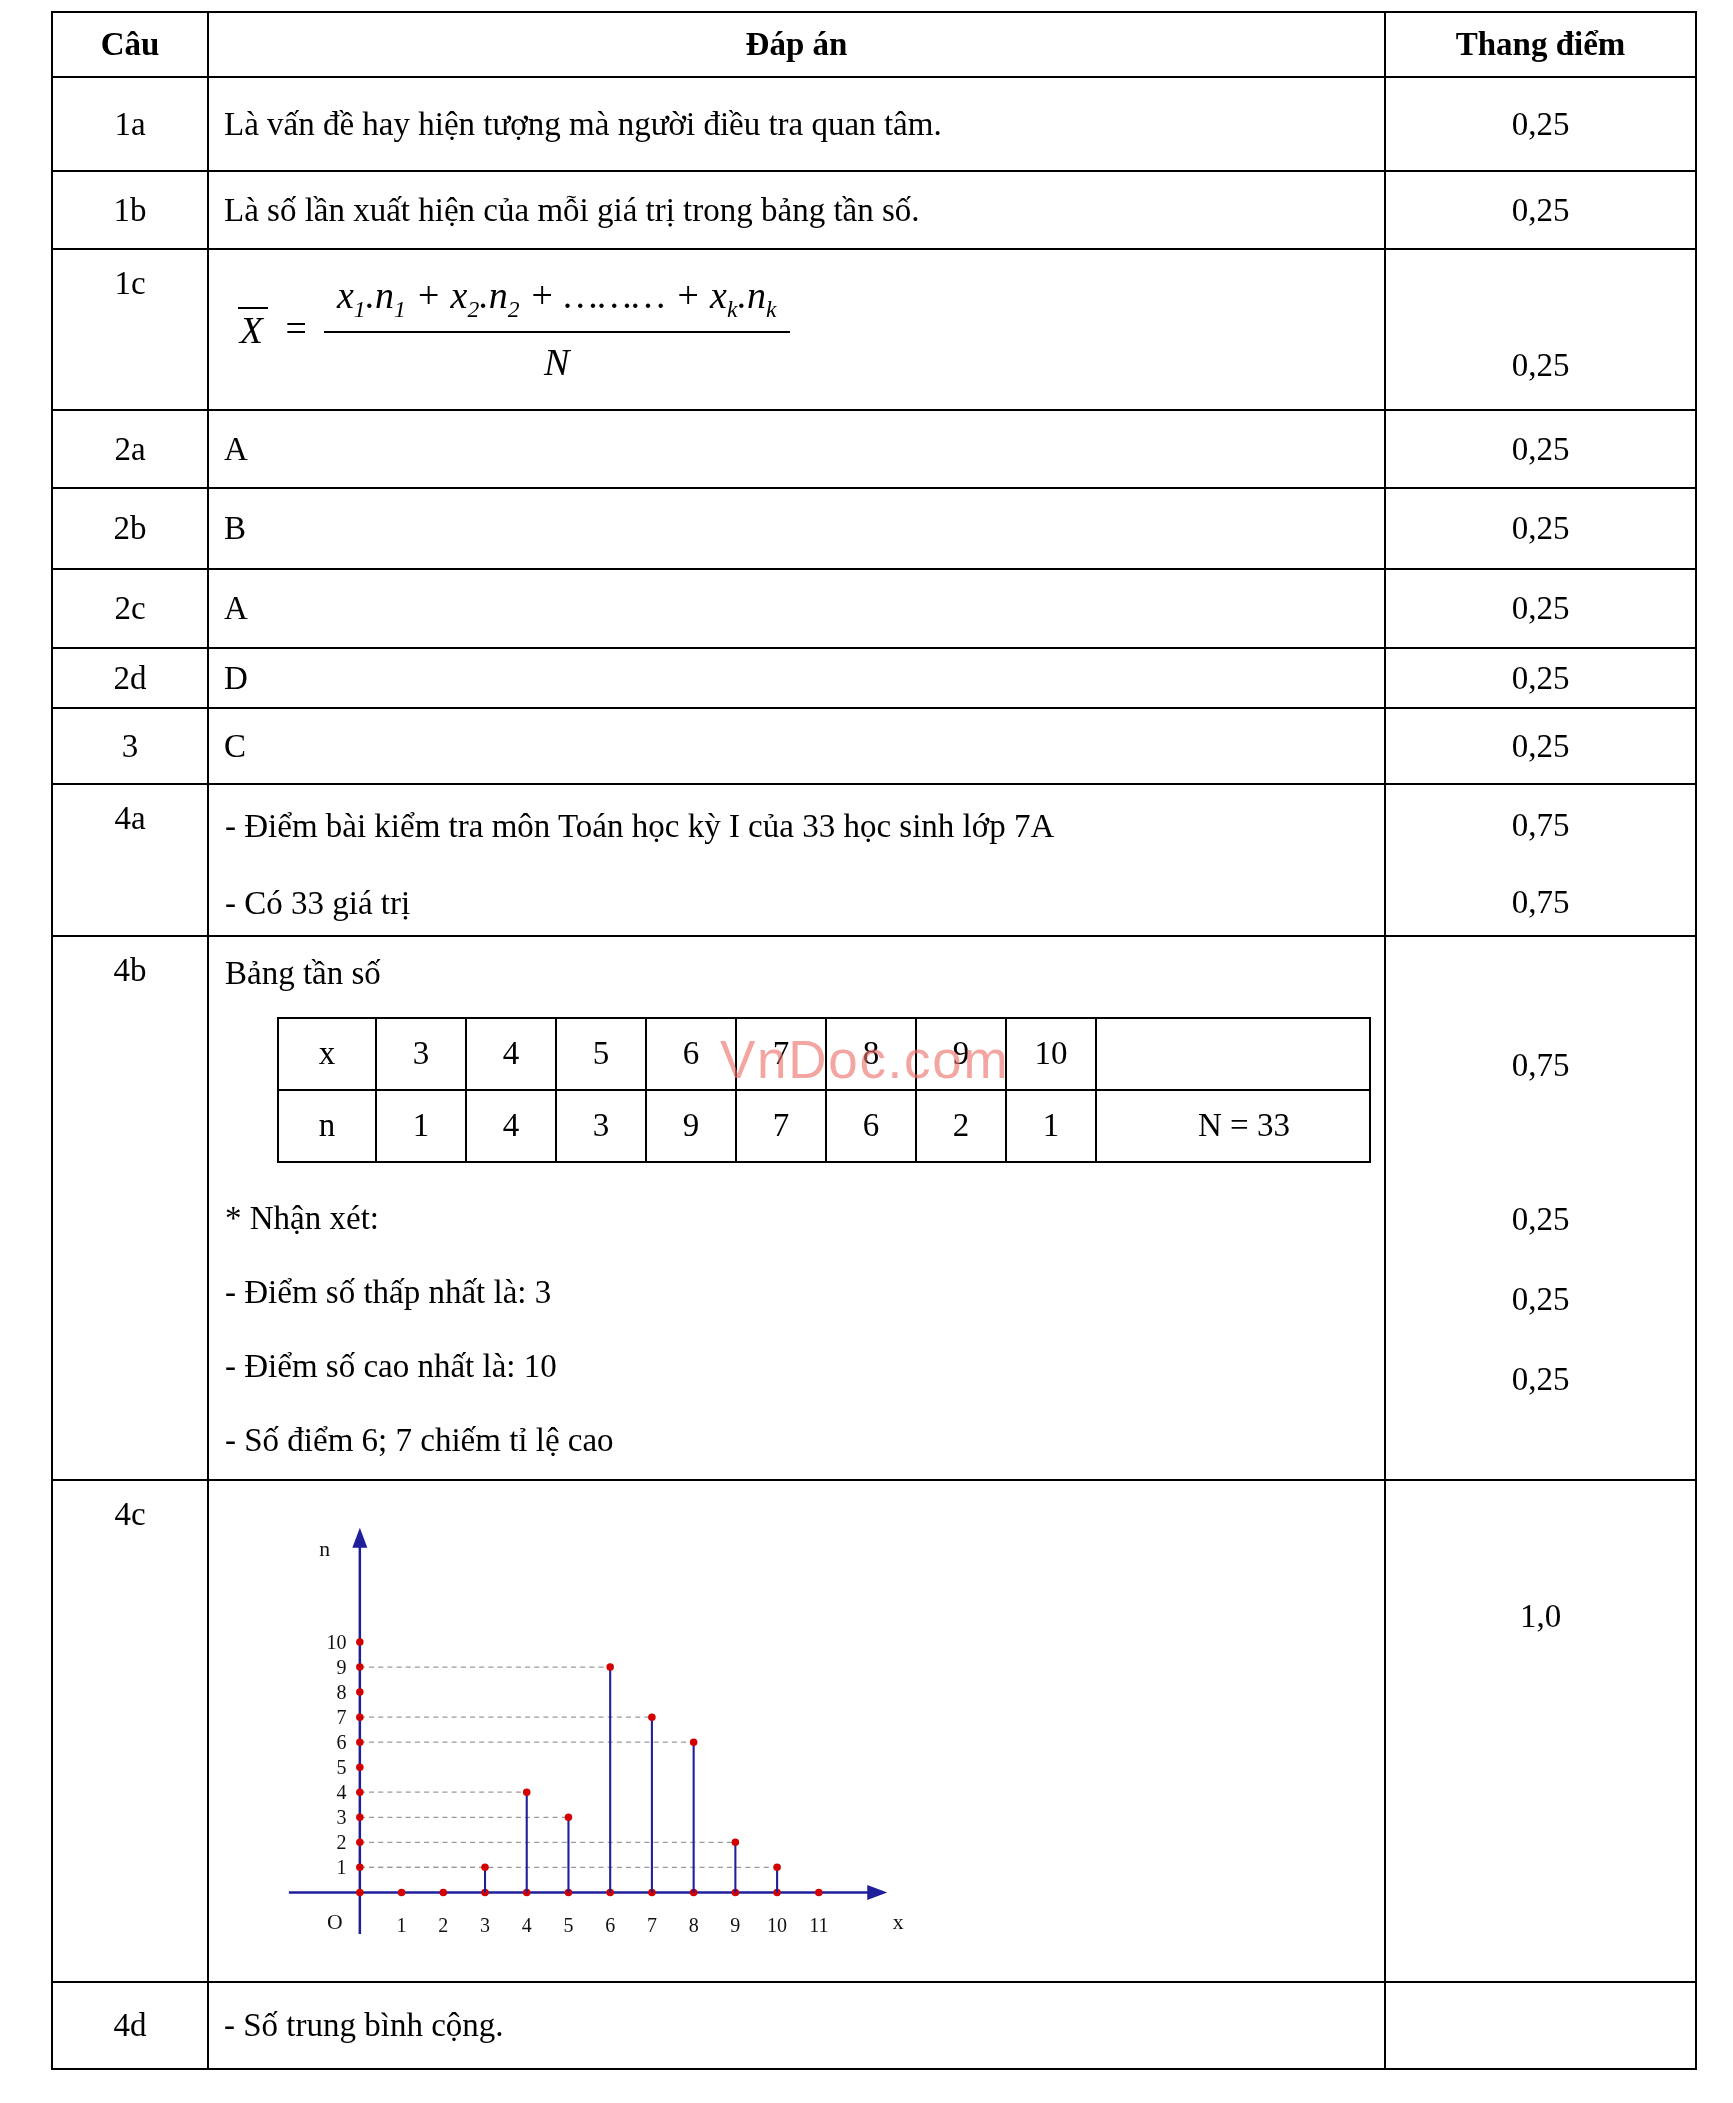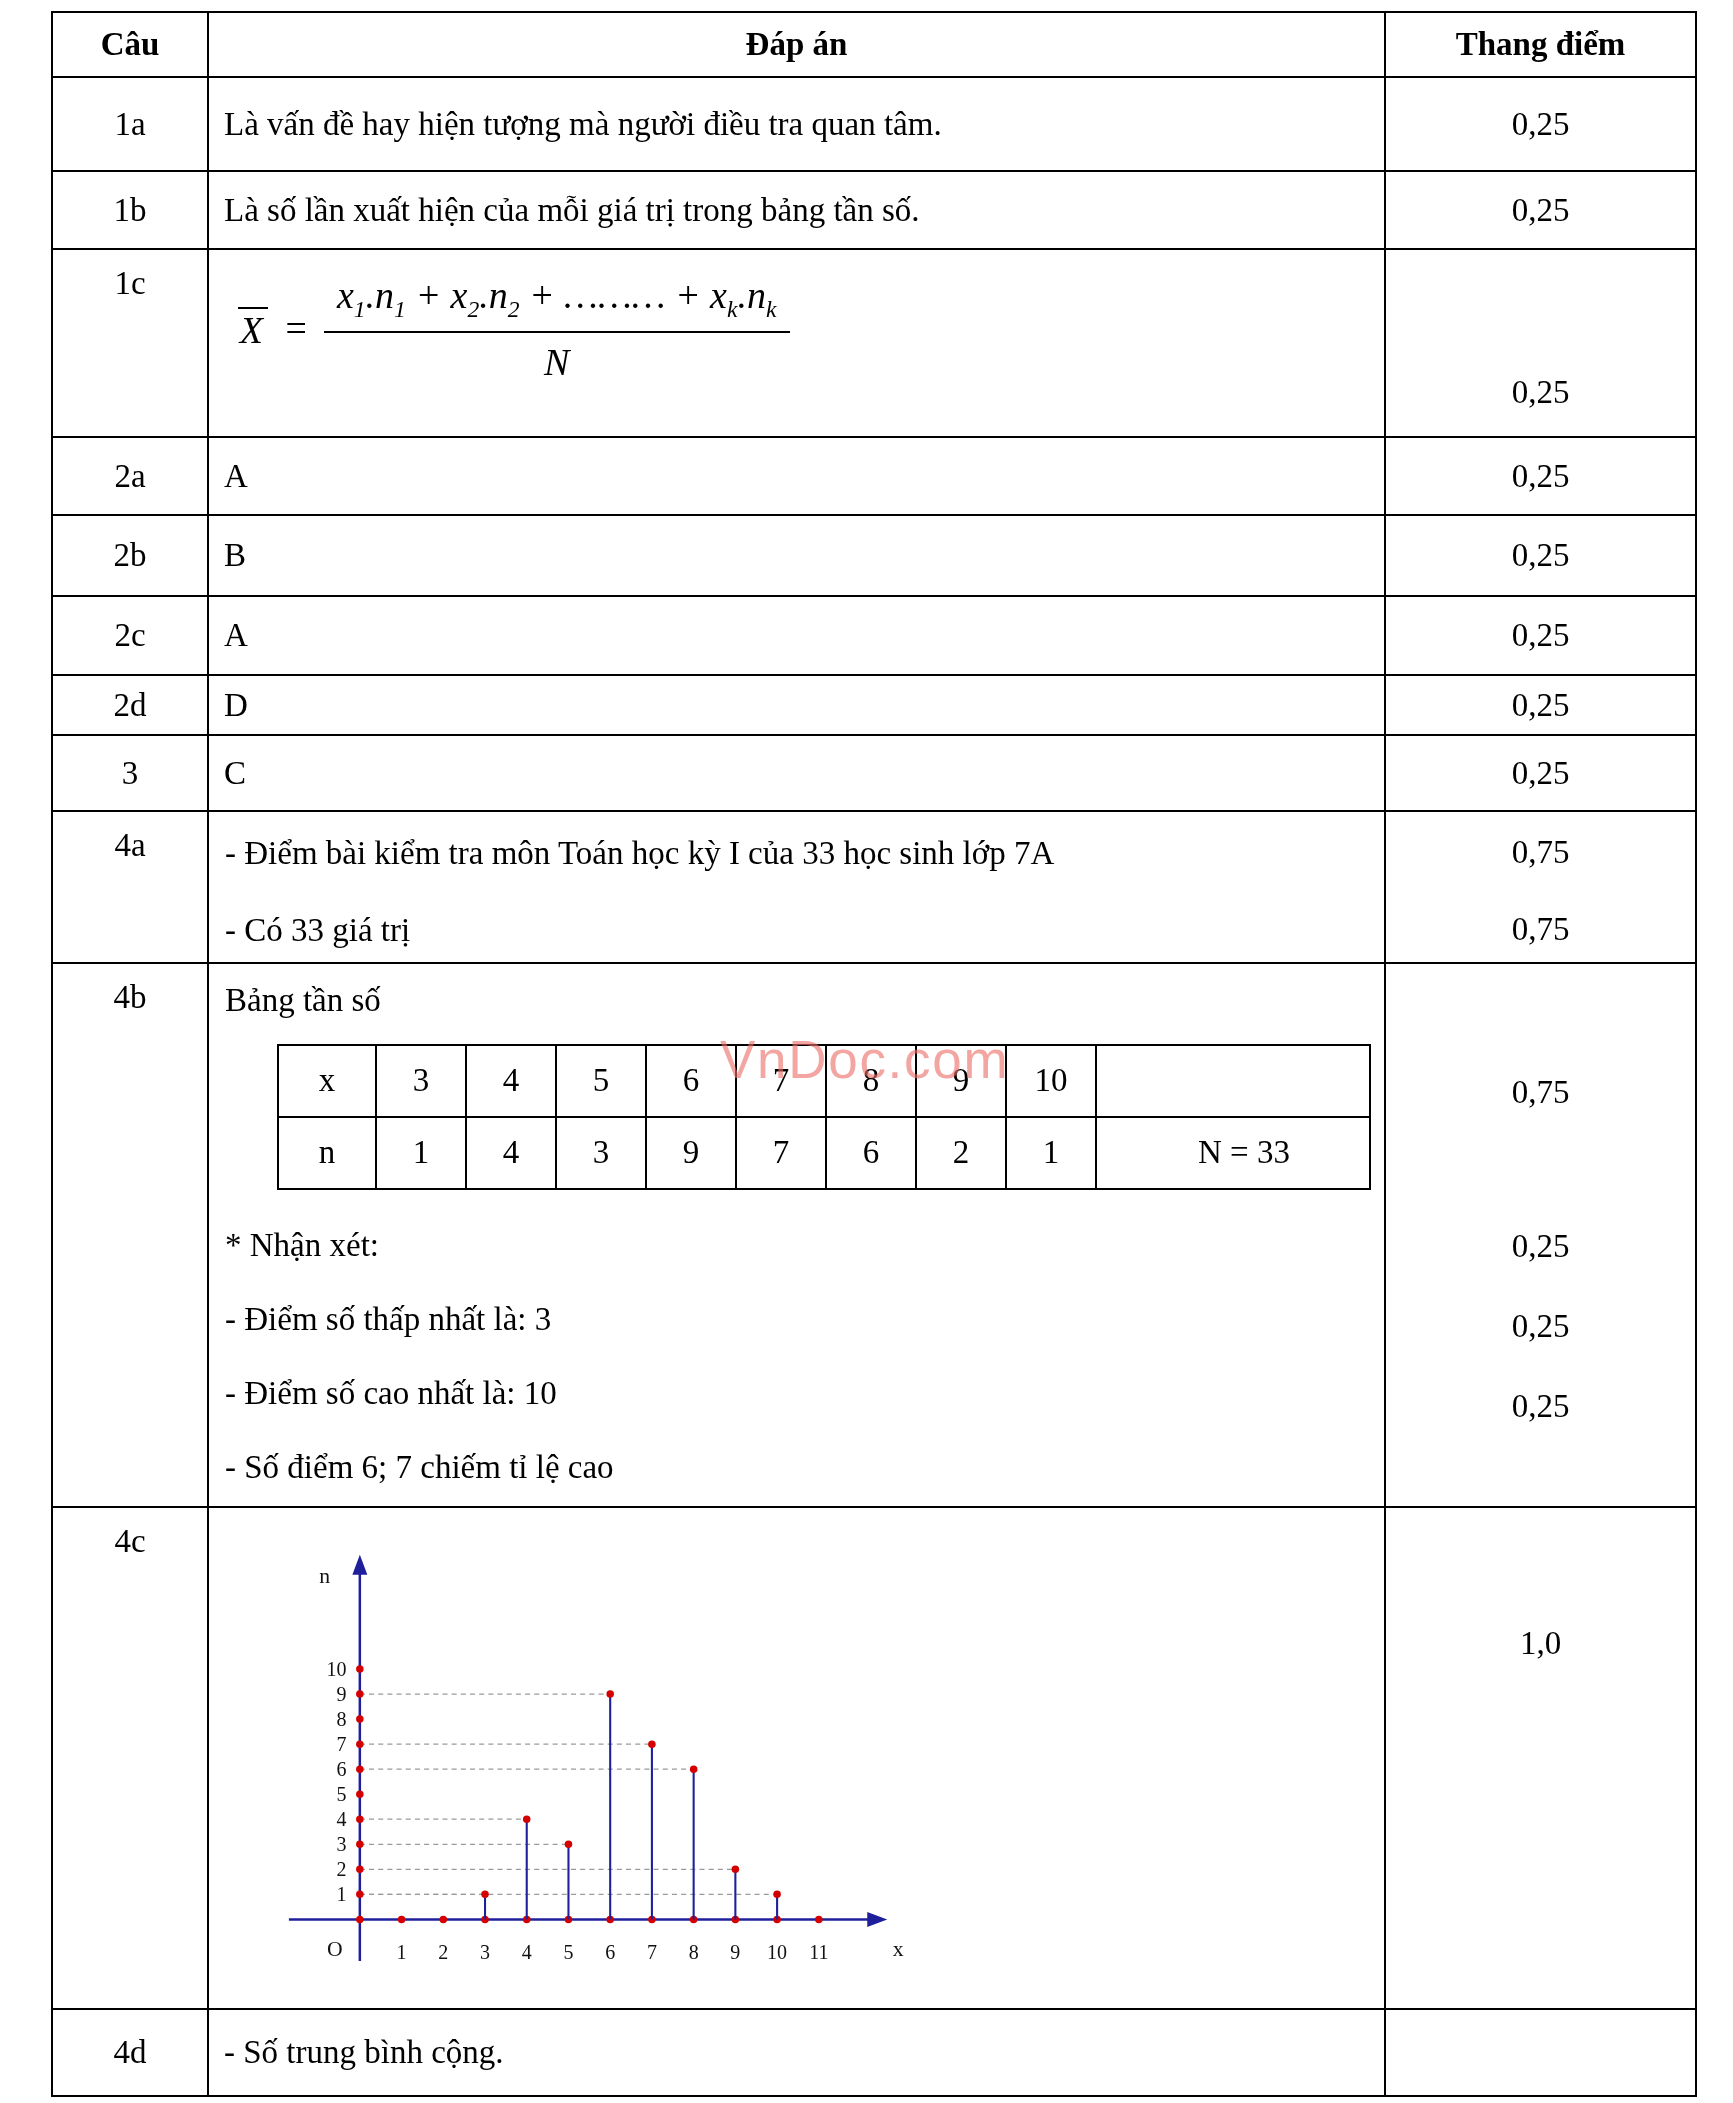--- a/index.html
+++ b/index.html
@@ -76,21 +76,21 @@
     <td class="ans">Là vấn đề hay hiện tượng mà người điều tra quan tâm.</td>
     <td class="score">0,25</td>
   </tr>
 
   <tr style="height:78px">
     <td class="qid">1b</td>
     <td class="ans">Là số lần xuất hiện của mỗi giá trị trong bảng tần số.</td>
     <td class="score">0,25</td>
   </tr>
 
-  <tr style="height:188px">
+  <tr style="height:161px">
     <td class="qid vtop">1c</td>
     <td class="vtop">
       <div class="formula">
         <span class="xbar">X</span>
         <span class="feq">=</span>
         <span class="frac">
           <span class="num"><span>x</span><sub>1</sub><span>.n</span><sub>1</sub><span> + x</span><sub>2</sub><span>.n</span><sub>2</sub><span> + ……… + x</span><sub>k</sub><span>.n</span><sub>k</sub></span>
           <span class="den">N</span>
         </span>
       </div>

